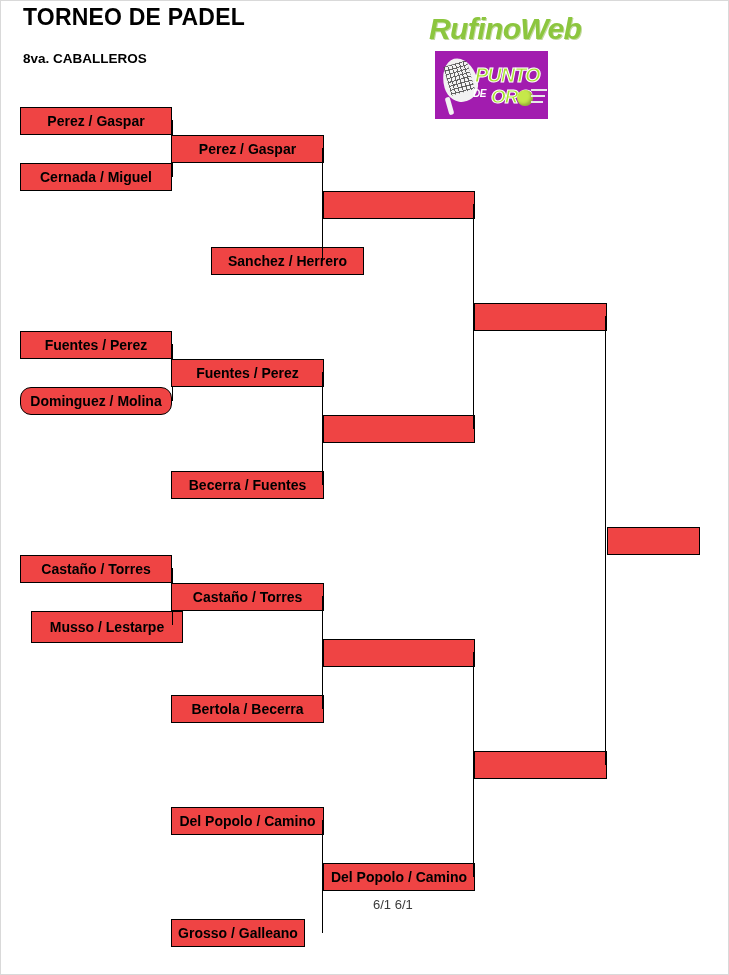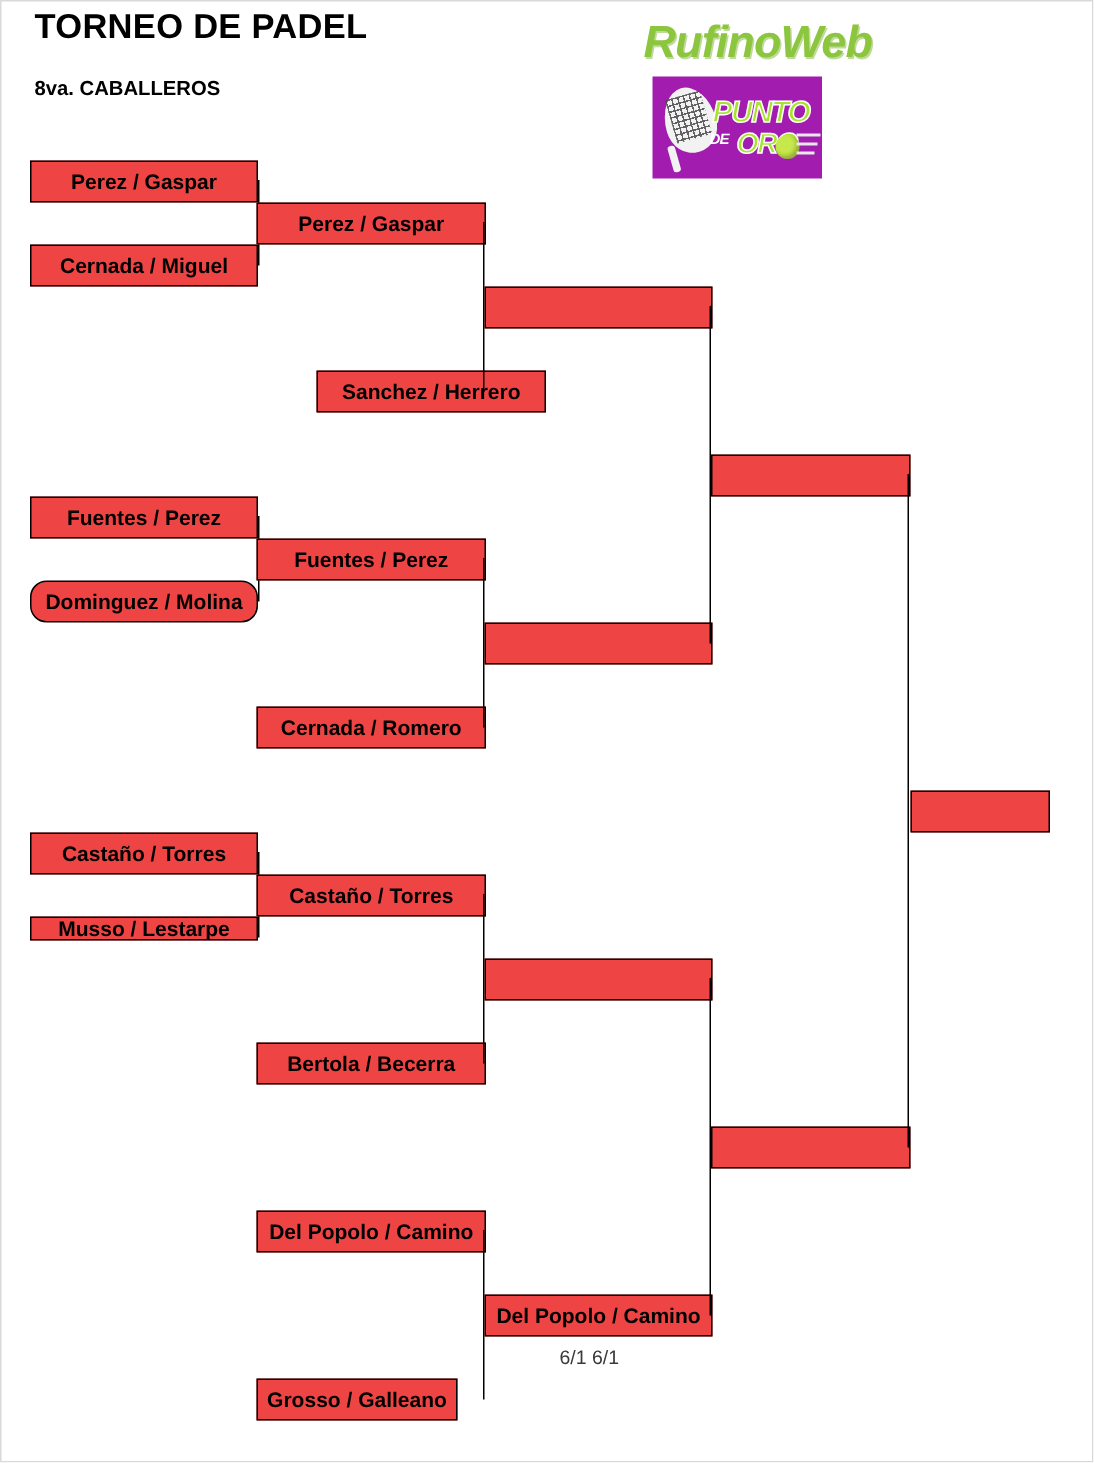--- a/index.html
+++ b/index.html
@@ -199,31 +199,31 @@
     <div class="streak s3"></div>
   </div>
 
   <div class="slot" style="left:19px; top:106px; width:152px; height:28px;">Perez / Gaspar</div>
   <div class="slot" style="left:19px; top:162px; width:152px; height:28px;">Cernada / Miguel</div>
 
   <div class="slot" style="left:19px; top:330px; width:152px; height:28px;">Fuentes / Perez</div>
   <div class="slot" style="left:19px; top:386px; width:152px; height:28px;border-radius:11px;">Dominguez / Molina</div>
 
   <div class="slot" style="left:19px; top:554px; width:152px; height:28px;">Castaño / Torres</div>
-  <div class="slot" style="left:19px; top:610px; width:152px; height:16px;">Musso / Lestarpe</div>
+  <div class="slot" style="left:30px; top:610px; width:152px; height:32px;">Musso / Lestarpe</div>
 
   <div class="connector-v" style="left:171px; top:119px; height:57px;"></div>
   <div class="connector-v" style="left:171px; top:343px; height:57px;"></div>
   <div class="connector-v" style="left:171px; top:567px; height:57px;"></div>
 
   <div class="slot" style="left:170px; top:134px; width:153px; height:28px;">Perez / Gaspar</div>
   <div class="slot" style="left:170px; top:246px; width:153px; height:28px;margin-left:40px;">Sanchez / Herrero</div>
 
   <div class="slot" style="left:170px; top:358px; width:153px; height:28px;">Fuentes / Perez</div>
-  <div class="slot" style="left:170px; top:470px; width:153px; height:28px;">Cernada / Romero</div>
+  <div class="slot" style="left:170px; top:470px; width:153px; height:28px;">Becerra / Fuentes</div>
 
   <div class="slot" style="left:170px; top:582px; width:153px; height:28px;">Castaño / Torres</div>
   <div class="slot" style="left:170px; top:694px; width:153px; height:28px;">Bertola / Becerra</div>
 
   <div class="slot" style="left:170px; top:806px; width:153px; height:28px;">Del Popolo / Camino</div>
   <div class="slot" style="left:170px; top:918px; width:134px; height:28px;">Grosso / Galleano</div>
 
   <div class="connector-v" style="left:321.4px; top:147px; height:113px;"></div>
   <div class="connector-v" style="left:321.4px; top:371px; height:113px;"></div>
   <div class="connector-v" style="left:321.4px; top:595px; height:113px;"></div>

